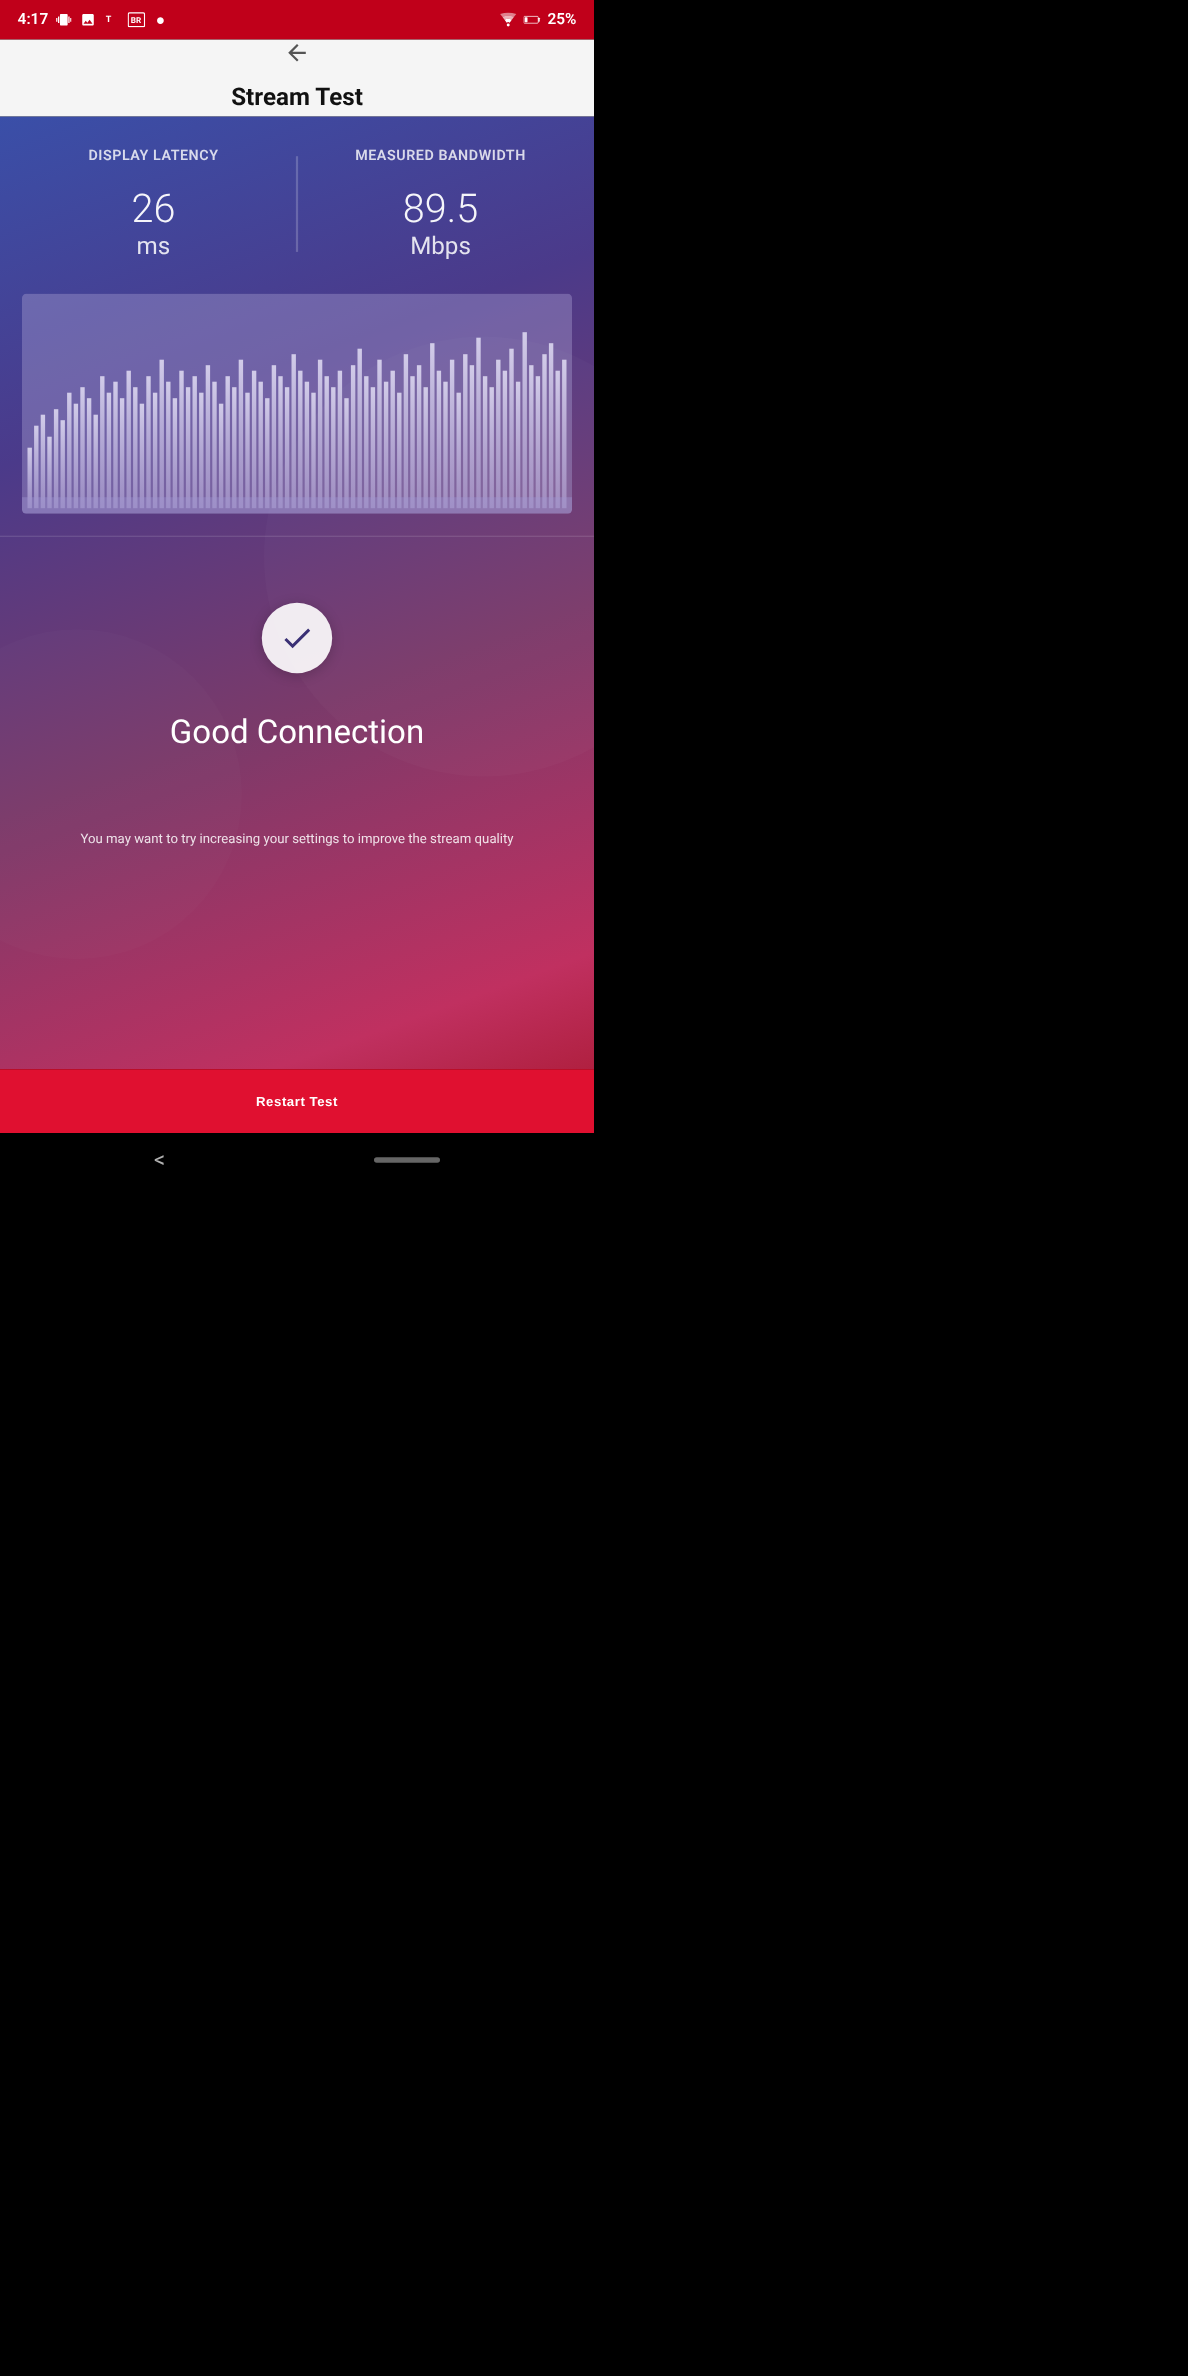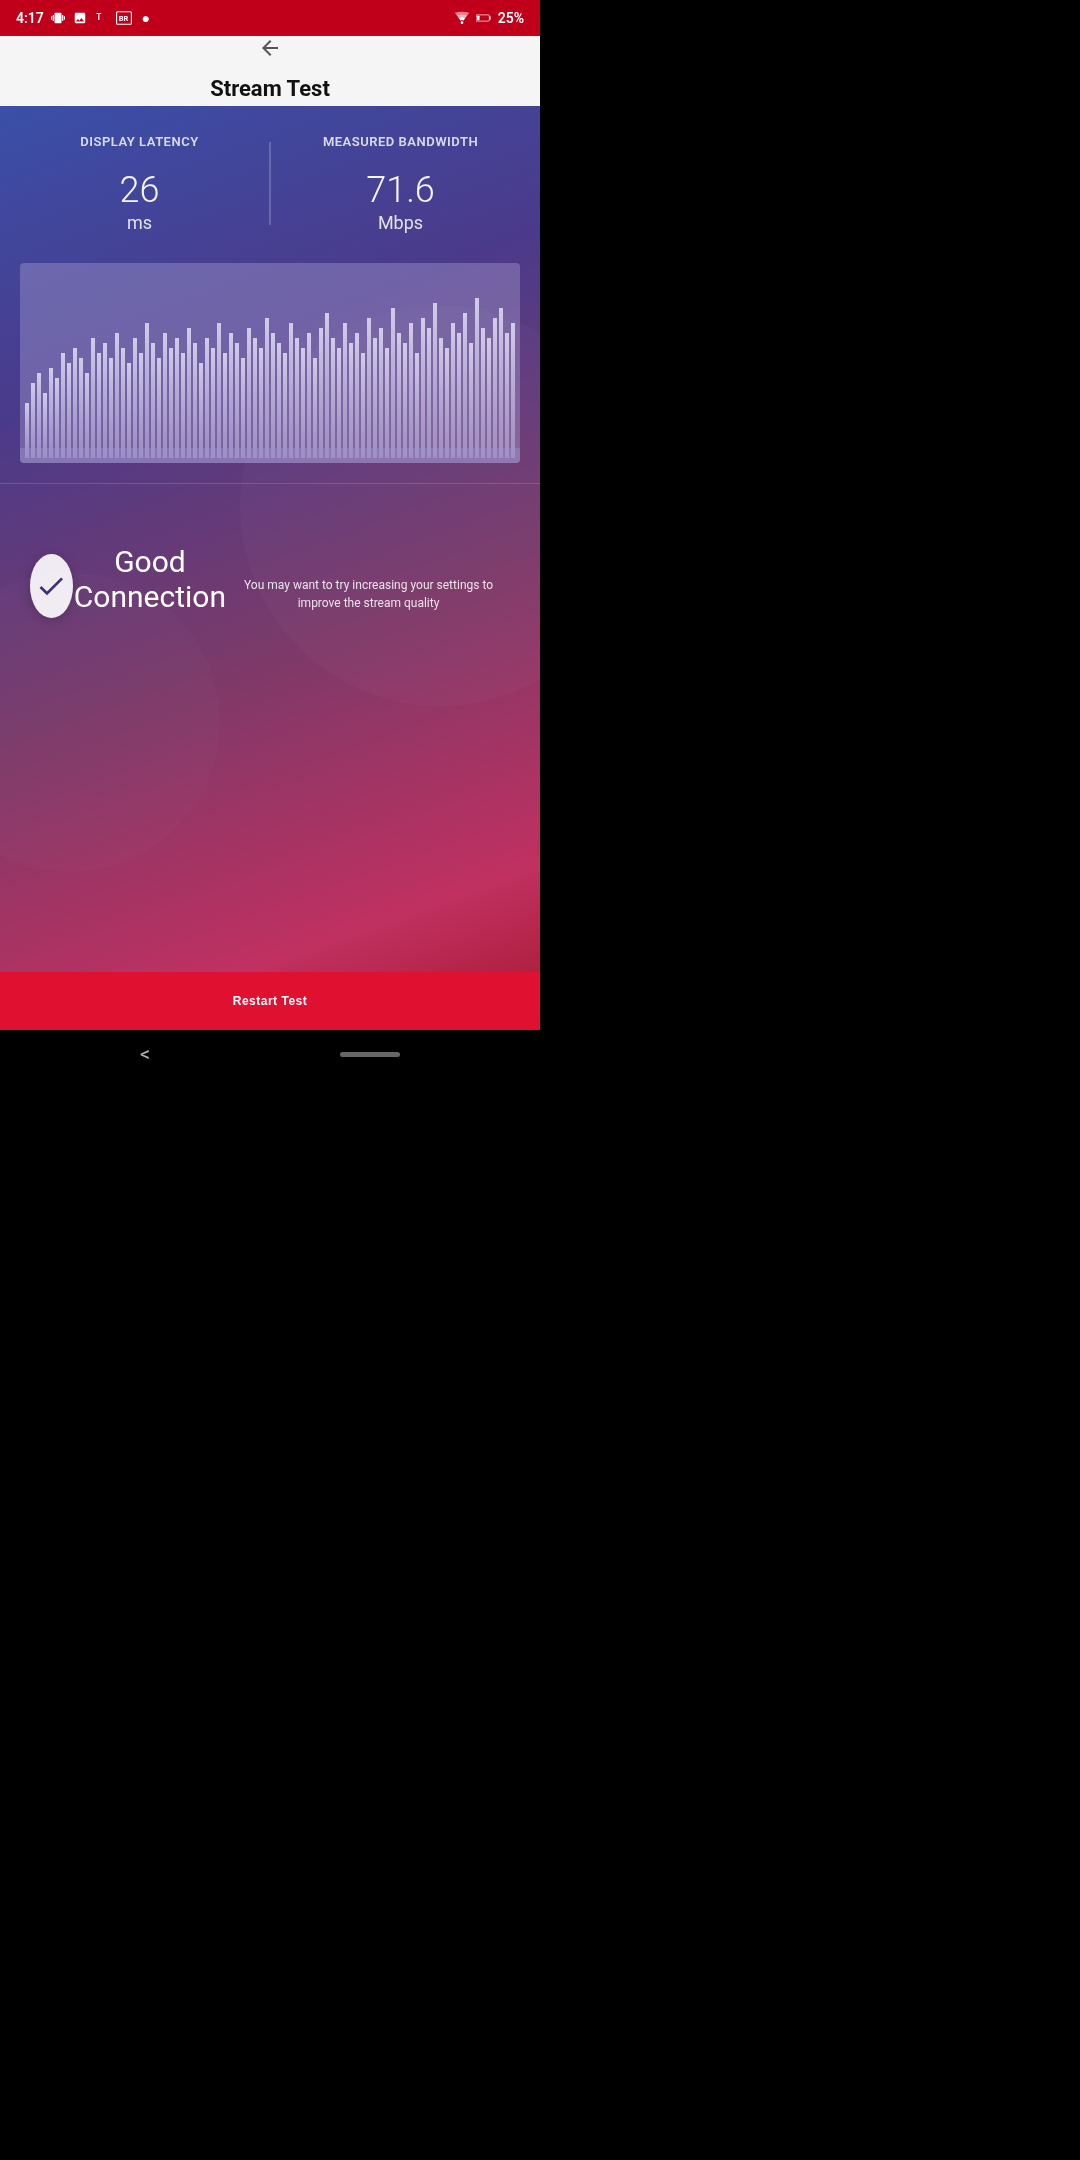--- a/index.html
+++ b/index.html
@@ -109,21 +109,21 @@
       line-height: 1.3;
     }
     .stat-value {
       color: rgba(255,255,255,0.95);
       font-size: 36px;
       font-weight: 300;
       line-height: 1.1;
     }
     .stat-unit {
       color: rgba(255,255,255,0.85);
-      font-size: 18px;
+      font-size: 22px;
       font-weight: 400;
       margin-top: 2px;
     }
     .stat-divider {
       width: 1px;
       background: rgba(255,255,255,0.2);
       margin: 8px 0;
     }
 
     
@@ -148,20 +148,21 @@
       height: 1px;
       background: rgba(255,255,255,0.15);
       margin: 0 0;
       position: relative;
       z-index: 2;
     }
 
     
     .result-section {
       display: flex;
+      flex-direction: column;
       align-items: center;
       padding: 60px 30px 40px;
       position: relative;
       z-index: 2;
     }
 
     .check-circle {
       width: 64px;
       height: 64px;
       border-radius: 50%;
@@ -304,21 +305,21 @@
   <div class="stats-row">
     <div class="stat-item">
       <div class="stat-label">DISPLAY LATENCY</div>
       <div class="stat-value">26</div>
       <div class="stat-unit">ms</div>
     </div>
     <div class="stat-divider"></div>
     <div class="stat-divider"></div>
     <div class="stat-item">
       <div class="stat-label">MEASURED BANDWIDTH</div>
-      <div class="stat-value">71.6</div>
+      <div class="stat-value">89.5</div>
       <div class="stat-unit">Mbps</div>
     </div>
   </div>
 
   <div class="chart-container">
     <div class="chart-inner">
       <svg class="chart-svg" viewBox="0 0 500 200" xmlns="http://www.w3.org/2000/svg">
 
         <defs>
           <linearGradient id="barGrad" x1="0" y1="0" x2="0" y2="1">

